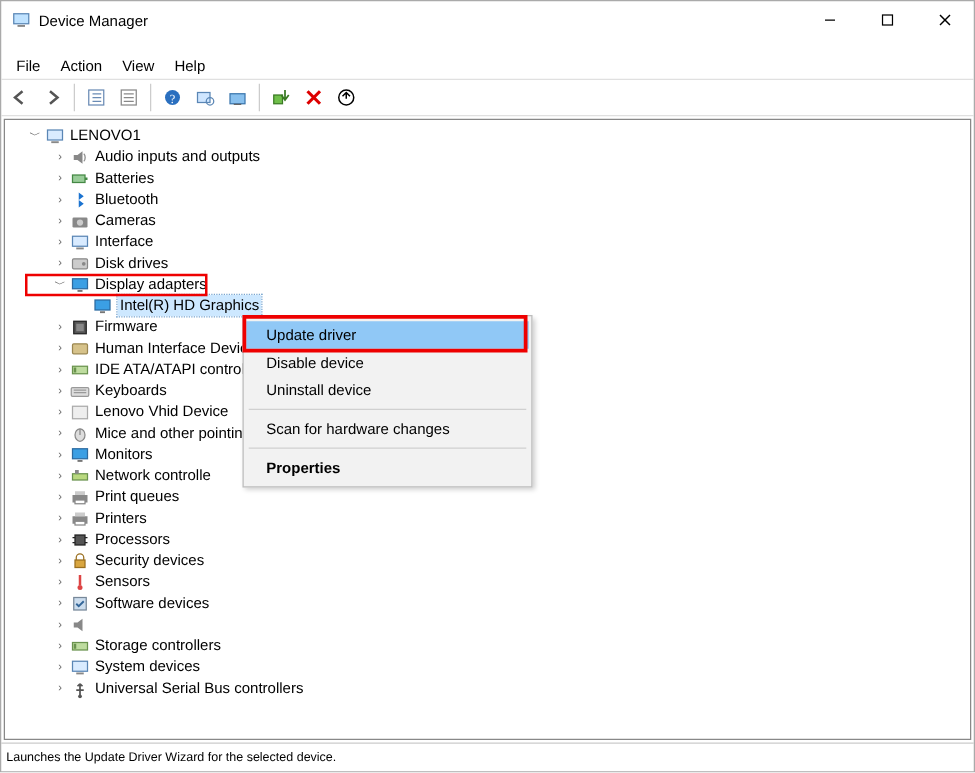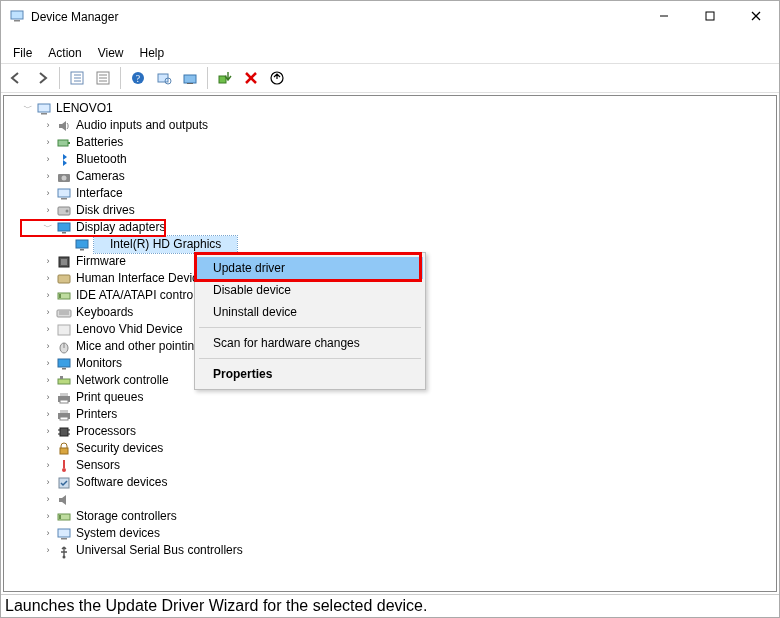--- a/index.html
+++ b/index.html
@@ -98,21 +98,21 @@
   background:#f2f2f2;
   border:1px solid #bdbdbd;
   box-shadow:2px 2px 4px rgba(0,0,0,.2);
   padding:4px 2px;
   font-size:12px;
   width:226px;
 }
 .ctxitem { height:22px; display:flex; align-items:center; padding:0 16px; }
 .ctxitem.hover { background:#90c8f6; }
 .ctxsep { height:1px; background:#d0d0d0; margin:4px 2px; }
-.statusbar { height:22px; border-top:1px solid #ccc; display:flex; align-items:center; padding:0 4px; font-size:16px; }
+.statusbar { height:22px; border-top:1px solid #ccc; display:flex; align-items:center; padding:0 4px; font-size:10px; }
 .icon-pc svg, .title-icon svg { width:16px; height:16px; }
 </style>
 </head>
 <body>
 
 <div class="window">
 
   <div class="titlebar">
     <div class="titlebar-left">
       <span class="title-icon">
@@ -300,21 +300,21 @@
             <span class="label">Display adapters</span>
           </div>
           <div class="node indent3">
             <span class="twisty"></span>
             <span class="devicon">
               <svg width="16" height="16">
                 <rect x="2" y="3" width="12" height="8" fill="#3b9fe4" stroke="#2c6aa0"></rect>
                 <rect x="6" y="12" width="4" height="1.5" fill="#777"></rect>
               </svg>
             </span>
-            <span class="label selected" style="padding: 0px 16px;">Intel(R) HD Graphics</span>
+            <span class="label selected" style="padding: 0px 2px;">Intel(R) HD Graphics</span>
           </div>
           <div class="node indent2">
             <span class="twisty">›</span>
             <span class="devicon">
               <svg width="16" height="16">
                 <rect x="3" y="3" width="10" height="10" fill="#555" stroke="#222"></rect>
                 <rect x="5" y="5" width="6" height="6" fill="#888"></rect>
               </svg>
             </span>
             <span class="label">Firmware</span>

